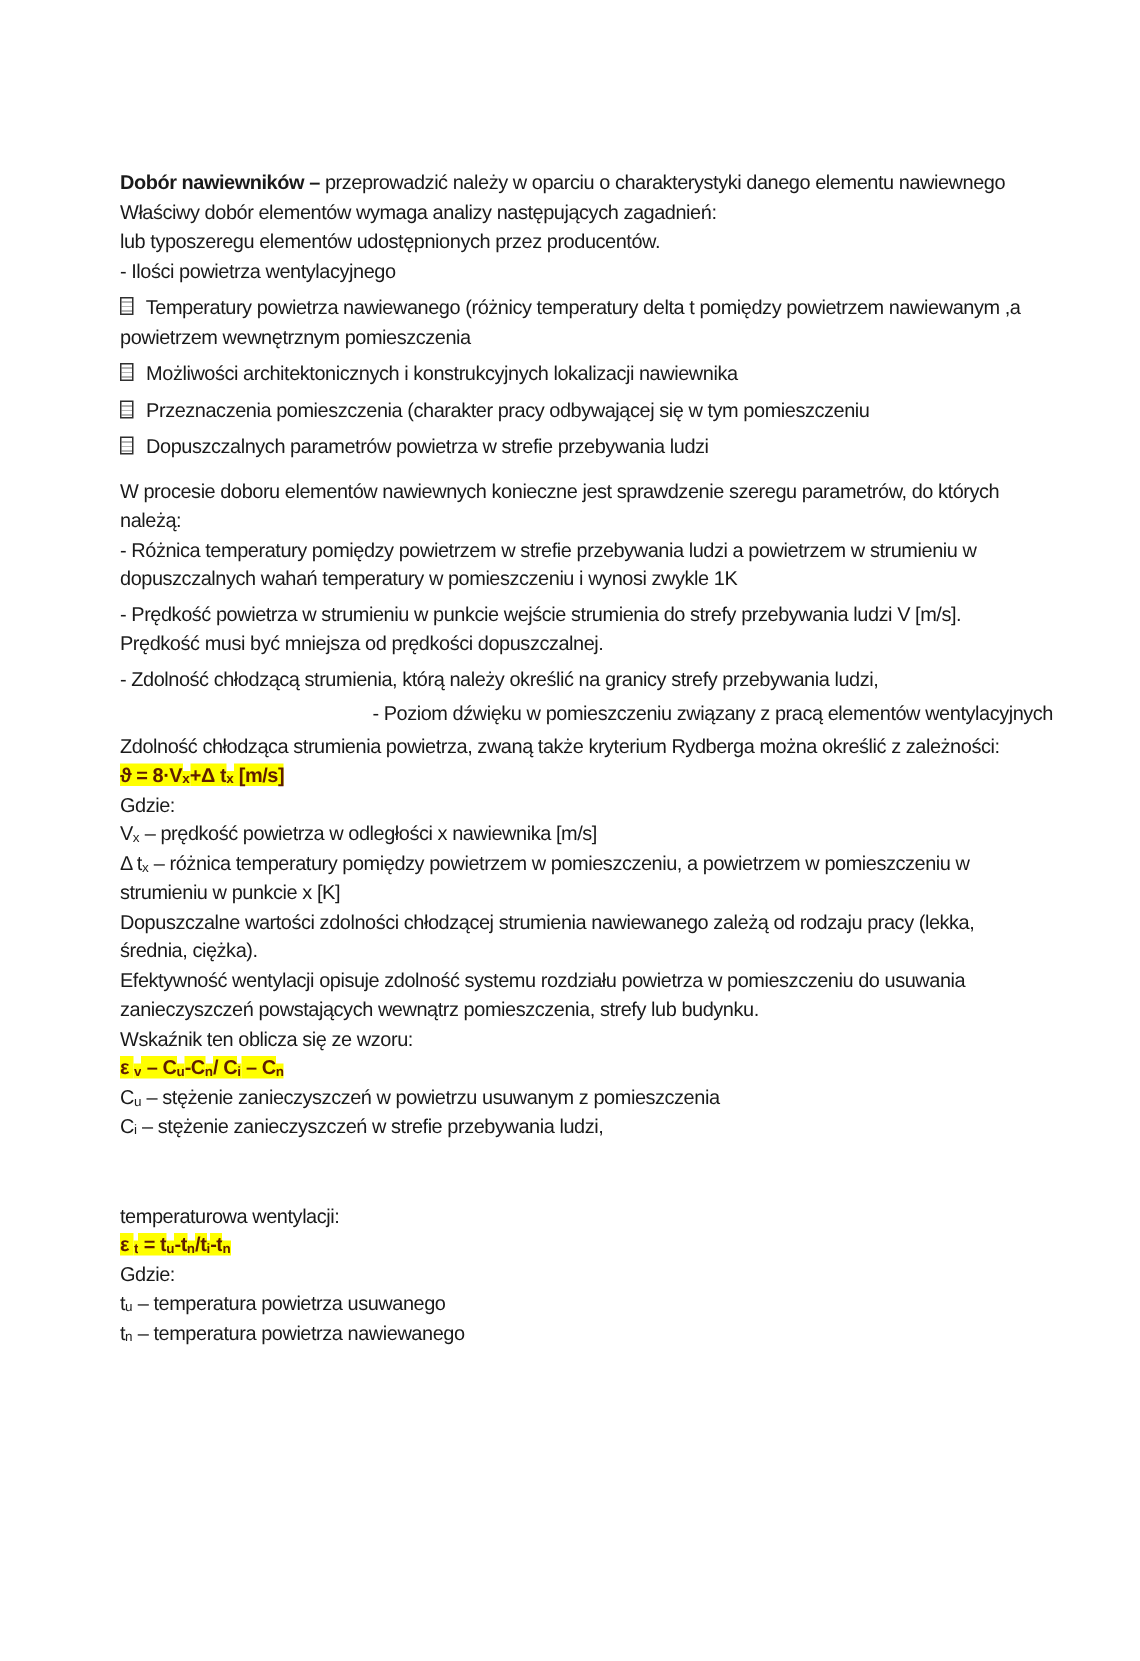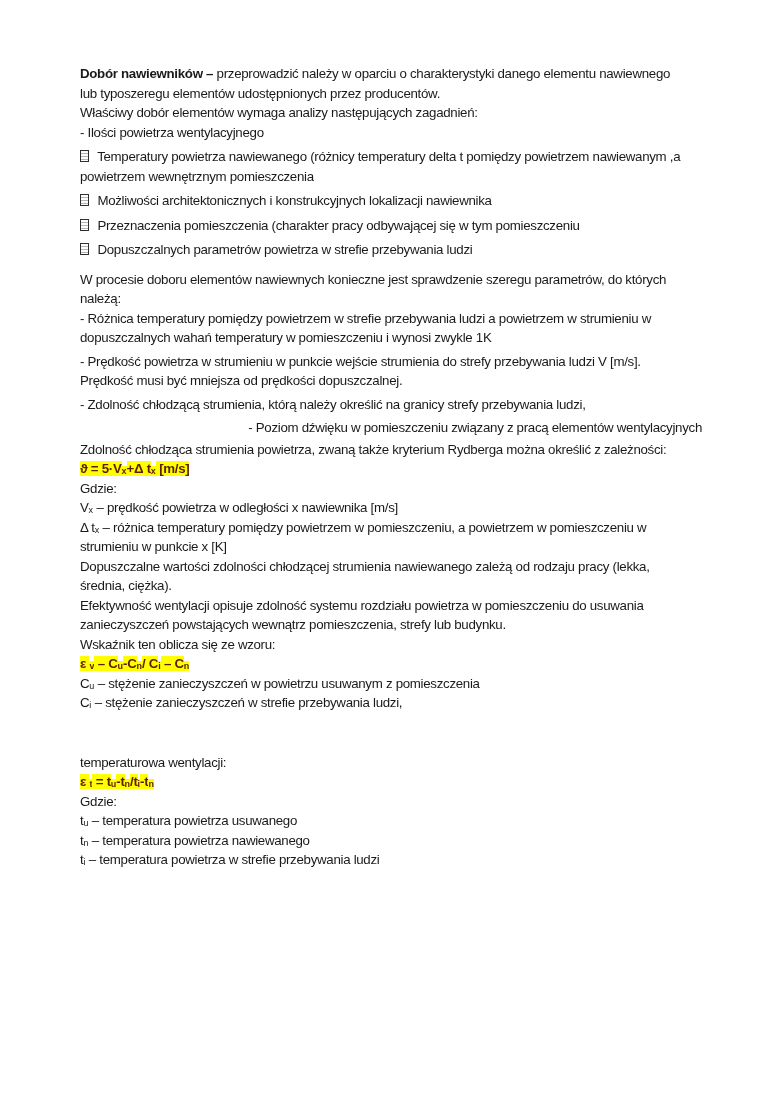--- a/index.html
+++ b/index.html
@@ -8,21 +8,21 @@
     font-family:"Liberation Sans","DejaVu Sans",sans-serif;
     -webkit-font-smoothing:antialiased;
   }
   .page{
     position:relative;
     width:760px;
     height:901px;
     background:var(--page-bg,#ffffff);
     overflow:hidden;
     box-sizing:border-box;
-    padding:64px 58px 0 80px;
+    padding:112px 58px 0 80px;
     color:var(--text-color,#1a1a1a);
   }
   .block{margin:0;}
   .line{
     white-space:pre;
     font-size:13.3px;
     letter-spacing:-0.3px;
     line-height:19.5px;
     height:19.5px;
   }
@@ -48,22 +48,22 @@
     background:repeating-linear-gradient(180deg,#ffffff 0 2px,#b5b5b5 2px 3px);
   }
 </style>
 </head>
 <body>
 
 <div class="page" style="--page-bg: #ffffff; --text-color: #1a1a1a; --hl-bg: #ffff00; --formula-color: #5e1d00;">
   <div>
       <div class="block">
         <div class="line"><span class="b">Dobór nawiewników – </span><span class="">przeprowadzić należy w oparciu o charakterystyki danego elementu nawiewnego</span></div>
+        <div class="line"><span class="">Właściwy dobór elementów wymaga analizy następujących zagadnień:</span></div>
         <div class="line"><span class="">lub typoszeregu elementów udostępnionych przez producentów.</span></div>
-        <div class="line"><span class="">Właściwy dobór elementów wymaga analizy następujących zagadnień:</span></div>
         <div class="line"><span class="">- Ilości powietrza wentylacyjnego</span></div>
       </div>
       <div class="block" style="margin-top: 5px;">
         <div class="line"><span class="tofu"></span><span class=""> Temperatury powietrza nawiewanego (różnicy temperatury delta t pomiędzy powietrzem nawiewanym ,a</span></div>
         <div class="line"><span class="">powietrzem wewnętrznym pomieszczenia</span></div>
       </div>
       <div class="block" style="margin-top: 5px;">
         <div class="line"><span class="tofu"></span><span class=""> Możliwości architektonicznych i konstrukcyjnych lokalizacji nawiewnika</span></div>
       </div>
       <div class="block" style="margin-top: 5px;">
@@ -83,21 +83,21 @@
         <div class="line"><span class="">Prędkość musi być mniejsza od prędkości dopuszczalnej.</span></div>
       </div>
       <div class="block" style="margin-top: 4px;">
         <div class="line"><span class="">- Zdolność chłodzącą strumienia, którą należy określić na granicy strefy przebywania ludzi,</span></div>
       </div>
       <div class="block" style="margin-top: 4px; text-align: right;">
         <div class="line"><span class="">- Poziom dźwięku w pomieszczeniu związany z pracą elementów wentylacyjnych</span></div>
       </div>
       <div class="block" style="margin-top: 2px;">
         <div class="line"><span class="">Zdolność chłodząca strumienia powietrza, zwaną także kryterium Rydberga można określić z zależności:</span></div>
-        <div class="line"><span class="hl">ϑ = 5·V</span><span class="sub hl">x</span><span class="hl">+Δ t</span><span class="sub hl">x</span><span class="hl"> [m/s]</span></div>
+        <div class="line"><span class="hl">ϑ = 8·V</span><span class="sub hl">x</span><span class="hl">+Δ t</span><span class="sub hl">x</span><span class="hl"> [m/s]</span></div>
         <div class="line"><span class="">Gdzie:</span></div>
         <div class="line"><span class="">V</span><span class="sub">x</span><span class=""> – prędkość powietrza w odległości x nawiewnika [m/s]</span></div>
         <div class="line"><span class="">Δ t</span><span class="sub">x</span><span class=""> – różnica temperatury pomiędzy powietrzem w pomieszczeniu, a powietrzem w pomieszczeniu w</span></div>
         <div class="line"><span class="">strumieniu w punkcie x [K]</span></div>
       </div>
       <div class="block">
         <div class="line"><span class="">Dopuszczalne wartości zdolności chłodzącej strumienia nawiewanego zależą od rodzaju pracy (lekka,</span></div>
         <div class="line"><span class="">średnia, ciężka).</span></div>
         <div class="line"><span class="">Efektywność wentylacji opisuje zdolność systemu rozdziału powietrza w pomieszczeniu do usuwania</span></div>
         <div class="line"><span class="">zanieczyszczeń powstających wewnątrz pomieszczenia, strefy lub budynku.</span></div>

